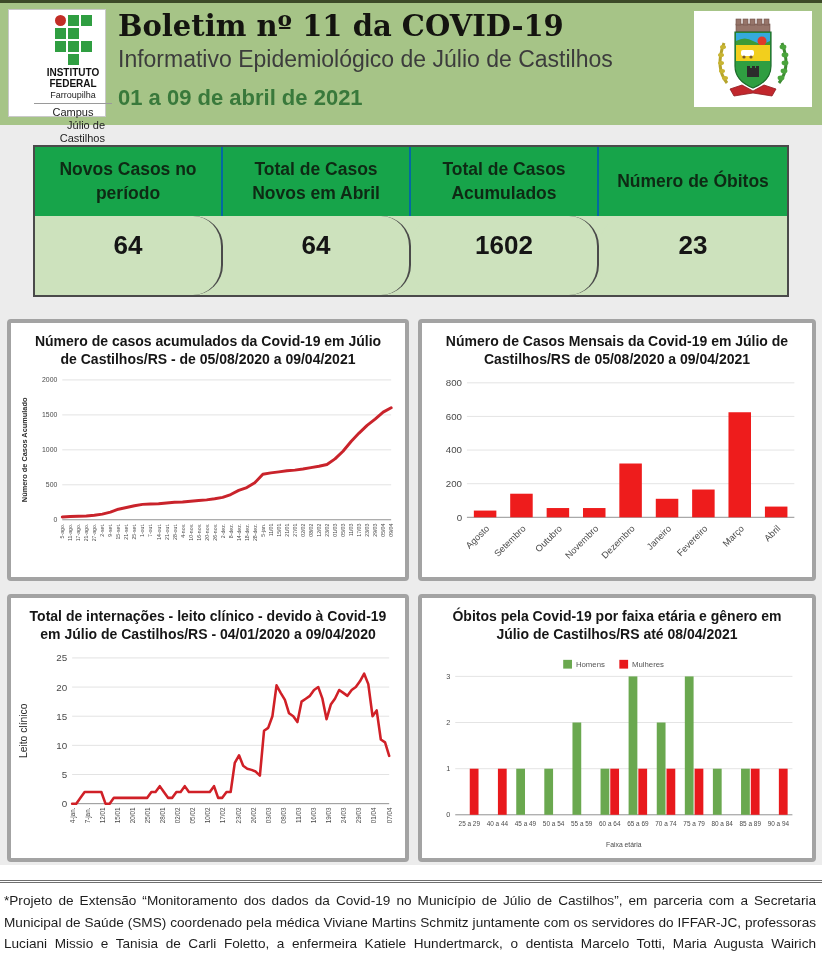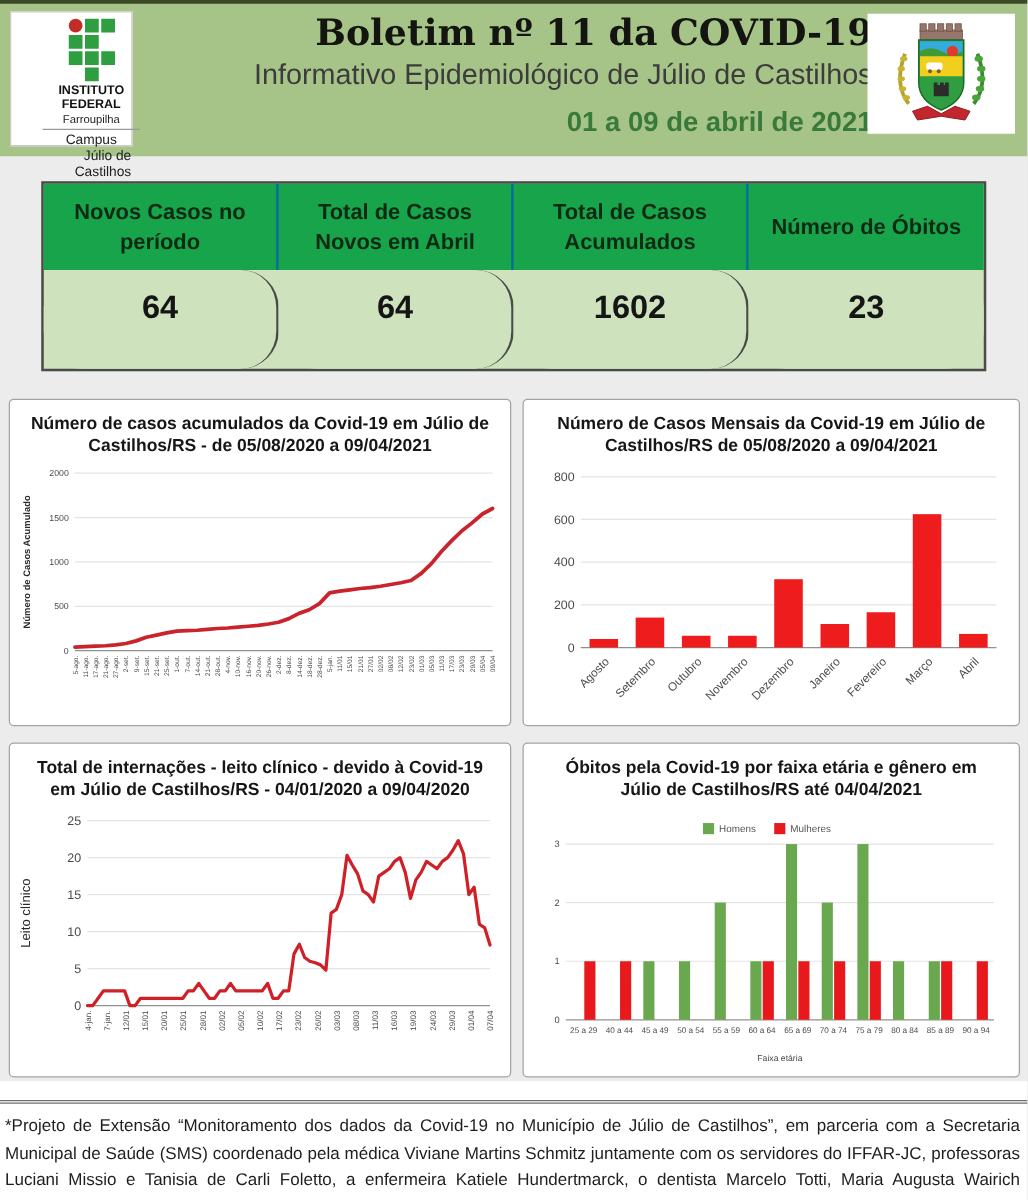--- a/index.html
+++ b/index.html
@@ -11,40 +11,40 @@
   .iffar-box{position:absolute;left:8px;top:6px;width:98px;height:108px;background:#fff;border:1px solid #c9c9c9;
     display:flex;flex-direction:column;align-items:center;padding-top:5px;box-sizing:border-box;padding-left:32px;}
   .if-grid{display:grid;grid-template-columns:repeat(3,11px);grid-auto-rows:11px;gap:2px;margin-bottom:3px;}
   .if-cell{background:#2f9e41;}
   .if-cell.red{background:#c22d26;border-radius:50%;}
   .if-cell.empty{background:transparent;}
   .if-t1{font-size:10px;font-weight:bold;color:#111;line-height:1.05;text-align:center;}
   .if-t2{font-size:9px;color:#222;margin-top:1px;}
   .if-div{width:78px;border-top:1px solid #9a9a9a;margin:3px 0 2px;}
   .if-t3{font-size:11px;color:#222;line-height:1.2;text-align:right;}
-  .header-titles{position:absolute;left:118px;right:124px;top:4px;text-align:right;}
+  .header-titles{position:absolute;left:118px;right:124px;top:4px;text-align:left;}
   .h-title{font-family:"DejaVu Serif",serif;font-weight:bold;font-size:29px;color:#141410;margin:2px 0 0;}
   .h-sub{font-size:23px;color:#3c3c3c;margin:3px 0 12px;font-weight:400;}
   .h-period{font-size:22px;color:#39793b;font-weight:bold;margin:4px 0 0;}
   .crest-box{position:absolute;right:10px;top:8px;width:118px;height:96px;background:#fff;display:flex;align-items:center;justify-content:center;}
 
   
   .summary{padding:20px 0 22px;}
   .sum-table{width:752px;margin:0 auto;border:2px solid #4a4a4a;border-collapse:collapse;background:#cde2bd;}
   .sum-head{display:grid;grid-template-columns:repeat(4,1fr);}
   .sum-head .cell{background:#17a44a;color:#0e2a14;font-weight:bold;font-size:17.5px;line-height:1.35;
     text-align:center;padding:11px 10px;border-right:2px solid #0369a1;display:flex;align-items:center;justify-content:center;min-height:42px;}
   .sum-vals{display:grid;grid-template-columns:repeat(4,1fr);}
   .sum-vals .cell{background:#cde2bd;color:#151515;font-weight:600;font-size:26px;text-align:center;
     padding:14px 10px 34px;border-right:2px solid #4a4a4a;border-radius:30px;}
   .sum-head .cell:last-child,.sum-vals .cell:last-child{border-right:none;}
 
   
   .charts{display:grid;grid-template-columns:402px 398px;gap:13px 9px;padding:0 7px;}
-  .panel{background:#fff;border:1px solid #a3a3a3;border-radius:4px;display:flex;flex-direction:column;height:262px;box-sizing:border-box;}
+  .panel{background:#fff;border:4px solid #a3a3a3;border-radius:4px;display:flex;flex-direction:column;height:262px;box-sizing:border-box;}
   .panel.tall{height:268px;}
   .c-title{font-size:14px;font-weight:bold;color:#161616;text-align:center;line-height:1.25;padding:10px 16px 2px;}
   .c-svg{flex:1;padding:0 4px 4px;}
   .c-svg svg{display:block;width:100%;height:100%;}
 
   
   .footer{background:#fff;margin-top:3px;}
   .footer-gap{height:15px;background:#fff;}
   .footer-body{border-top:3px double #6f6f6f;padding:7px 6px 4px 4px;}
   .f-note{font-size:13.6px;color:#1e1e1e;line-height:1.58;text-align:justify;margin:0;}
@@ -282,21 +282,21 @@
             <text x="305.76533333333333" y="162" font-size="6.4" text-anchor="end" fill="#4a4a4a" font-family="&quot;Liberation Sans&quot;, sans-serif" transform="rotate(-90 305.76533333333333 162)">16/03</text>
             <text x="321.0986666666667" y="162" font-size="6.4" text-anchor="end" fill="#4a4a4a" font-family="&quot;Liberation Sans&quot;, sans-serif" transform="rotate(-90 321.0986666666667 162)">19/03</text>
             <text x="336.432" y="162" font-size="6.4" text-anchor="end" fill="#4a4a4a" font-family="&quot;Liberation Sans&quot;, sans-serif" transform="rotate(-90 336.432 162)">24/03</text>
             <text x="351.76533333333333" y="162" font-size="6.4" text-anchor="end" fill="#4a4a4a" font-family="&quot;Liberation Sans&quot;, sans-serif" transform="rotate(-90 351.76533333333333 162)">29/03</text>
             <text x="367.09866666666665" y="162" font-size="6.4" text-anchor="end" fill="#4a4a4a" font-family="&quot;Liberation Sans&quot;, sans-serif" transform="rotate(-90 367.09866666666665 162)">01/04</text>
             <text x="382.432" y="162" font-size="6.4" text-anchor="end" fill="#4a4a4a" font-family="&quot;Liberation Sans&quot;, sans-serif" transform="rotate(-90 382.432 162)">07/04</text>
           </svg>
         </div>
     </div>
     <div class="panel tall">
-      <div class="c-title">Óbitos pela Covid-19 por faixa etária e gênero em Júlio de Castilhos/RS até 04/04/2021</div>
+      <div class="c-title">Óbitos pela Covid-19 por faixa etária e gênero em Júlio de Castilhos/RS até 08/04/2021</div>
       <div class="c-svg">
           <svg viewBox="0 0 392 206" preserveAspectRatio="xMidYMid meet">
             <line x1="30" x2="376" y1="170.0" y2="170.0" stroke="#909090" stroke-width="1"></line>
             <text x="25" y="172.625" font-size="7.5" text-anchor="end" fill="#4a4a4a" font-family="&quot;Liberation Sans&quot;, sans-serif">0</text>
             <line x1="30" x2="376" y1="122.7" y2="122.7" stroke="#e3e3e3" stroke-width="1"></line>
             <text x="25" y="125.29166666666667" font-size="7.5" text-anchor="end" fill="#4a4a4a" font-family="&quot;Liberation Sans&quot;, sans-serif">1</text>
             <line x1="30" x2="376" y1="75.3" y2="75.3" stroke="#e3e3e3" stroke-width="1"></line>
             <text x="25" y="77.95833333333334" font-size="7.5" text-anchor="end" fill="#4a4a4a" font-family="&quot;Liberation Sans&quot;, sans-serif">2</text>
             <line x1="30" x2="376" y1="28.0" y2="28.0" stroke="#e3e3e3" stroke-width="1"></line>
             <text x="25" y="30.625" font-size="7.5" text-anchor="end" fill="#4a4a4a" font-family="&quot;Liberation Sans&quot;, sans-serif">3</text>

